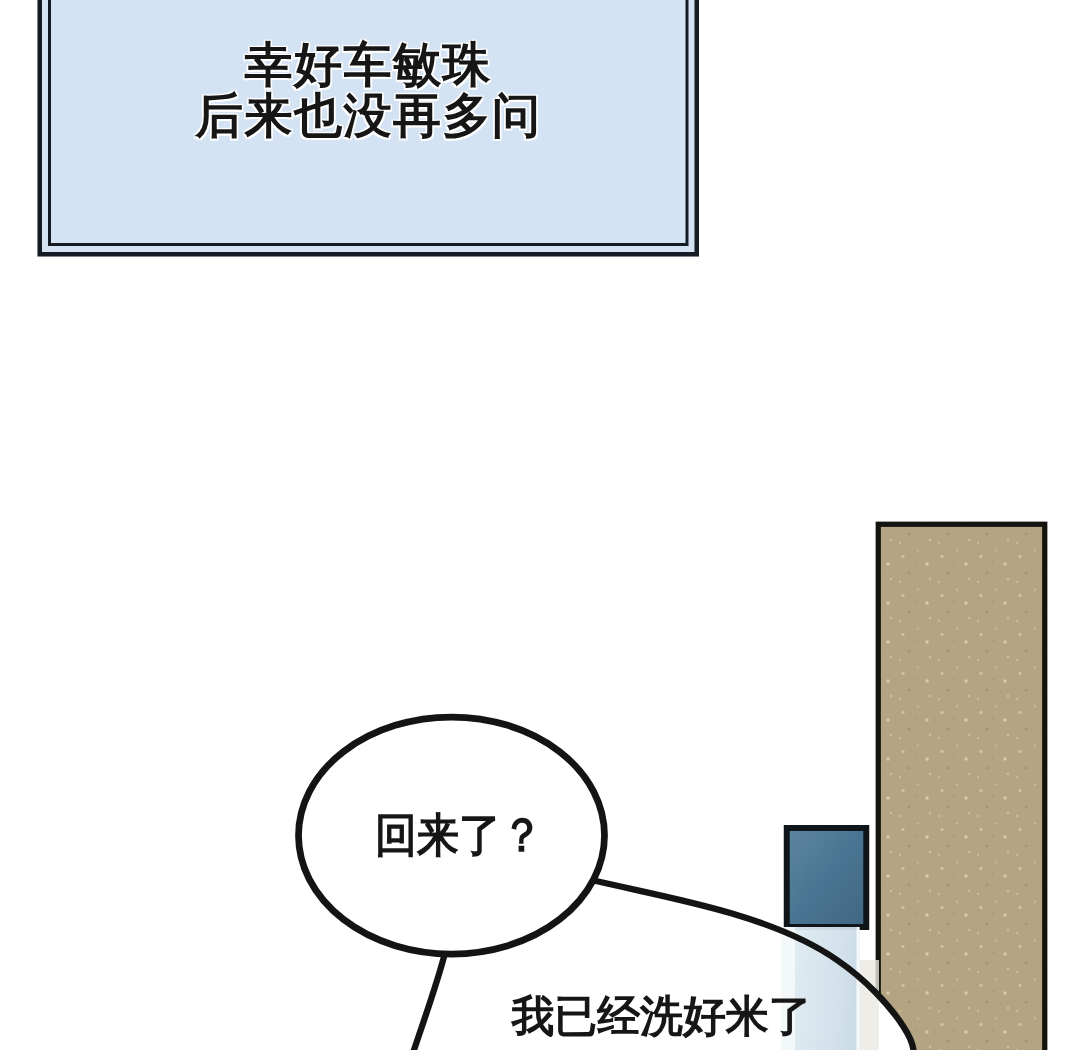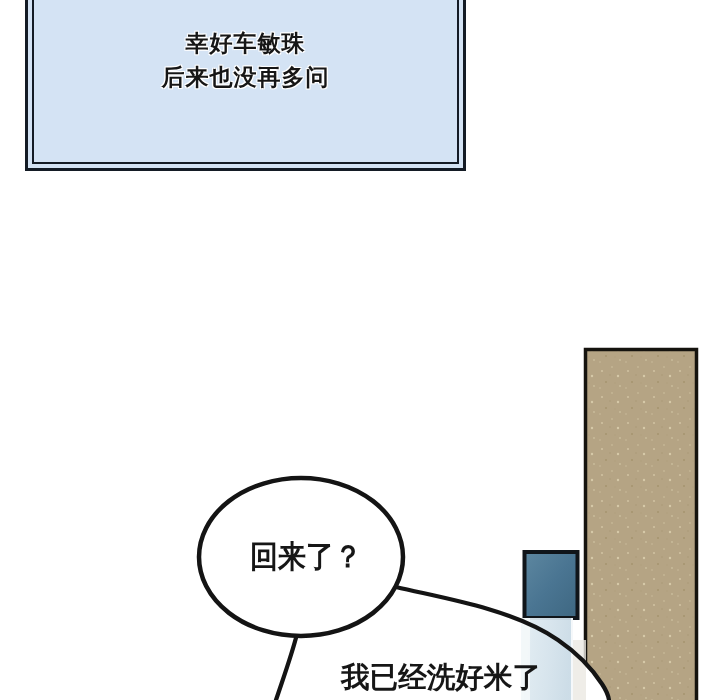--- a/index.html
+++ b/index.html
@@ -13,21 +13,21 @@
     position:absolute;left:25px;top:-14px;width:441px;height:185px;
     box-sizing:border-box;
     background:#d4e3f4;border:3px solid #141b25;
   }
   #narration-inner{
     position:absolute;inset:4px;border:2px solid #141b25;pointer-events:none;
   }
   #narration-text{
     position:absolute;left:0;right:0;top:37px;
     text-align:center;color:#161616;
-    font-size:23px;line-height:34px;font-weight:600;letter-spacing:1px;
+    font-size:32px;line-height:34px;font-weight:600;letter-spacing:1px;
     text-shadow:-1px -1px 0 #fff,1px -1px 0 #fff,-1px 1px 0 #fff,1px 1px 0 #fff,0 0 2px #fff;
   }
   
   #scene{position:absolute;left:0;top:0;width:720px;height:700px;}
   text.bubble-text{
     font-family:"DejaVu Sans",sans-serif;
     font-weight:600;fill:#161616;
   }
 </style>
 </head>

